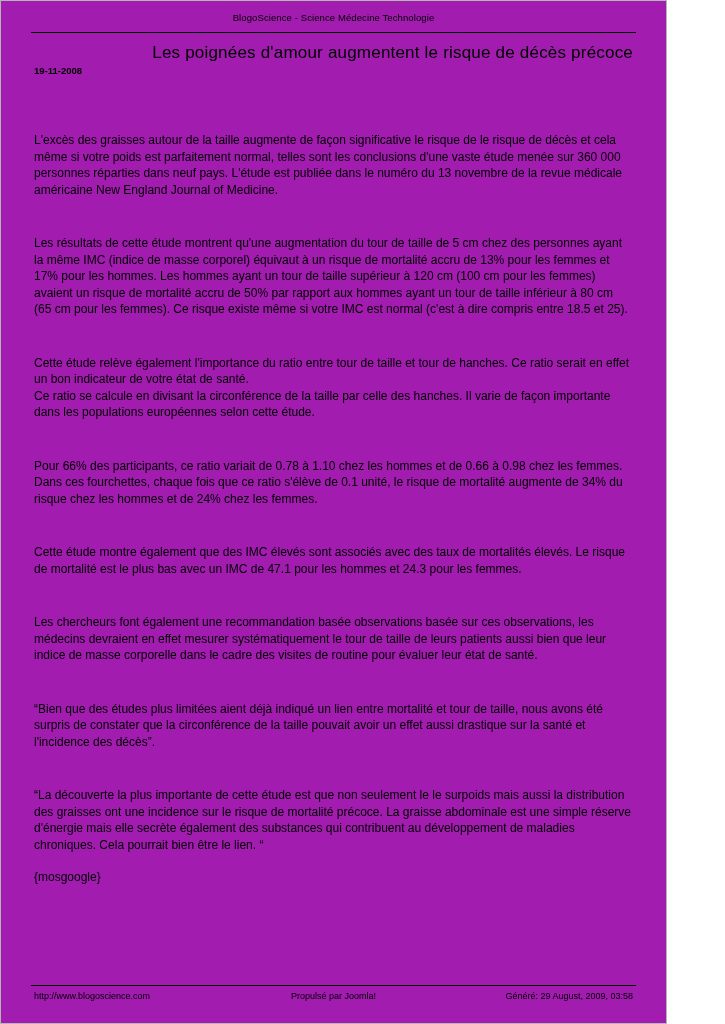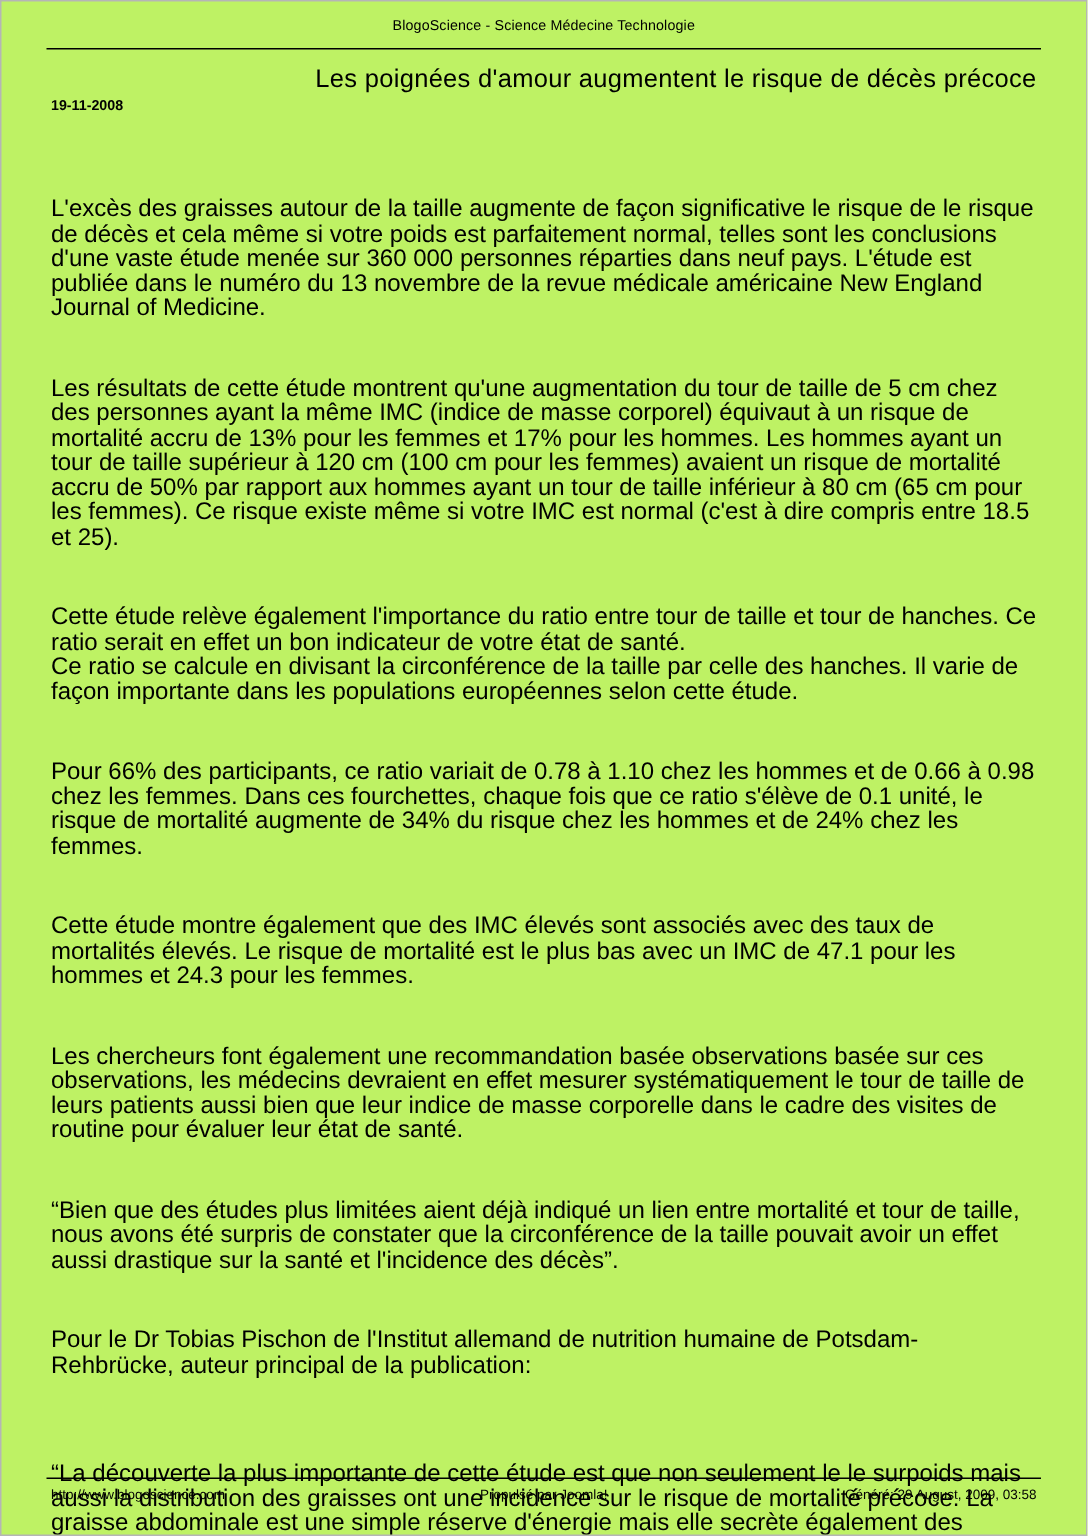--- a/index.html
+++ b/index.html
@@ -1,23 +1,23 @@
 <!DOCTYPE html>
 <html><head>
 <meta charset="utf-8">
 <style>
   * { margin: 0; padding: 0; box-sizing: border-box; }
   html, body { background: #ffffff; }
   body { font-family: "Liberation Sans", "DejaVu Sans", sans-serif; color: #000; }
 
   .page {
     position: relative;
-    width: 725px;
+    width: 667px;
     height: 1024px;
-    background: #bef264;
+    background: #a21caf;
     border: 1px solid #b5b5b5;
     overflow: hidden;
   }
 
   .page-header {
     text-align: center;
     font-size: 9.5px;
     padding-top: 11px;
     padding-bottom: 9px;
     margin: 0 30px;
@@ -38,21 +38,21 @@
   }
 
   .article-date {
     font-size: 9.5px;
     margin-top: 2px;
     margin-bottom: 56px;
     font-weight: bold;
   }
 
   .article p {
-    font-size: 16px;
+    font-size: 12px;
     line-height: 16.5px;
     margin-bottom: 37px;
     white-space: pre-line;
   }
 
   .article p.gap-lg { margin-bottom: 56px; }
   .article p.gap-sm { margin-bottom: 16px; }
 
   .page-footer {
     position: absolute;
@@ -88,21 +88,20 @@
     <div class="article-date">19-11-2008</div>
 
     <p> L'excès des graisses autour de la taille augmente de façon significative le risque de le risque de décès et cela même si votre poids est parfaitement normal, telles sont les conclusions d'une vaste étude menée sur 360 000 personnes réparties dans neuf pays. L'étude est publiée dans le numéro du 13 novembre de la revue médicale américaine New England Journal of Medicine.</p>
     <p>Les résultats de cette étude montrent qu'une augmentation du tour de taille de 5 cm chez des personnes ayant la même IMC (indice de masse corporel) équivaut à un risque de mortalité accru de 13% pour les femmes et 17% pour les hommes. Les hommes ayant un tour de taille supérieur à 120 cm (100 cm pour les femmes) avaient un risque de mortalité accru de 50% par rapport aux hommes ayant un tour de taille inférieur à 80 cm (65 cm pour les femmes). Ce risque existe même si votre IMC est normal (c'est à dire compris entre 18.5 et 25).</p>
     <p>Cette étude relève également l'importance du ratio entre tour de taille et tour de hanches. Ce ratio serait en effet un bon indicateur de votre état de santé.
 Ce ratio se calcule en divisant la circonférence de la taille par celle des hanches. Il varie de façon importante dans les populations européennes selon cette étude.</p>
     <p>Pour 66% des participants, ce ratio variait de 0.78 à 1.10 chez les hommes et de 0.66 à 0.98 chez les femmes. Dans ces fourchettes, chaque fois que ce ratio s'élève de 0.1 unité, le risque de mortalité augmente de 34% du risque chez les hommes et de 24% chez les femmes.</p>
     <p>Cette étude montre également que des IMC élevés sont associés avec des taux de mortalités élevés. Le risque de mortalité est le plus bas avec un IMC de 47.1 pour les hommes et 24.3 pour les femmes.</p>
     <p>Les chercheurs font également une recommandation basée observations basée sur ces observations, les médecins devraient en effet mesurer systématiquement le tour de taille de leurs patients aussi bien que leur indice de masse corporelle dans le cadre des visites de routine pour évaluer leur état de santé.</p>
     <p>“Bien que des études plus limitées aient déjà indiqué un lien entre mortalité et tour de taille, nous avons été surpris de constater que la circonférence de la taille pouvait avoir un effet aussi drastique sur la santé et l'incidence des décès”.</p>
-    <p class="gap-lg">Pour le Dr Tobias Pischon de l'Institut allemand de nutrition humaine de Potsdam-Rehbrücke, auteur principal de la publication:</p>
     <p class="gap-sm">“La découverte la plus importante de cette étude est que non seulement le le surpoids mais aussi la distribution des graisses ont une incidence sur le risque de mortalité précoce. La graisse abdominale est une simple réserve d'énergie mais elle secrète également des substances qui contribuent au développement de maladies chroniques. Cela pourrait bien être le lien. “</p>
     <p>{mosgoogle}</p>
   </div>
 
   <div class="page-footer">
     <div class="footer-row">
       <span class="left">http://www.blogoscience.com</span>
       <span class="center">Propulsé par Joomla!</span>
       <span class="right">Généré: 29 August, 2009, 03:58</span>
     </div>

